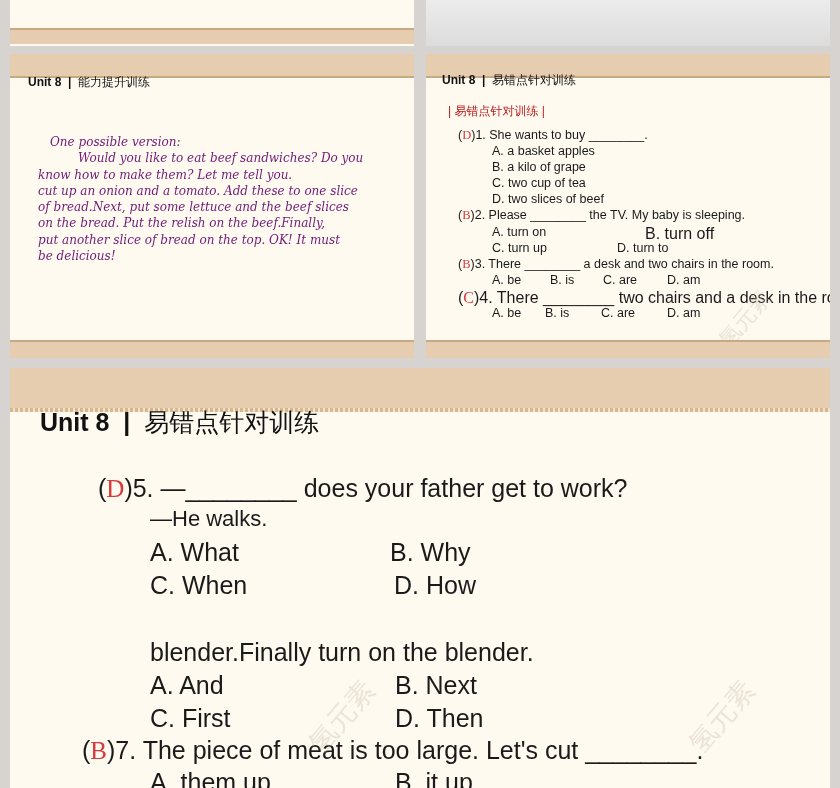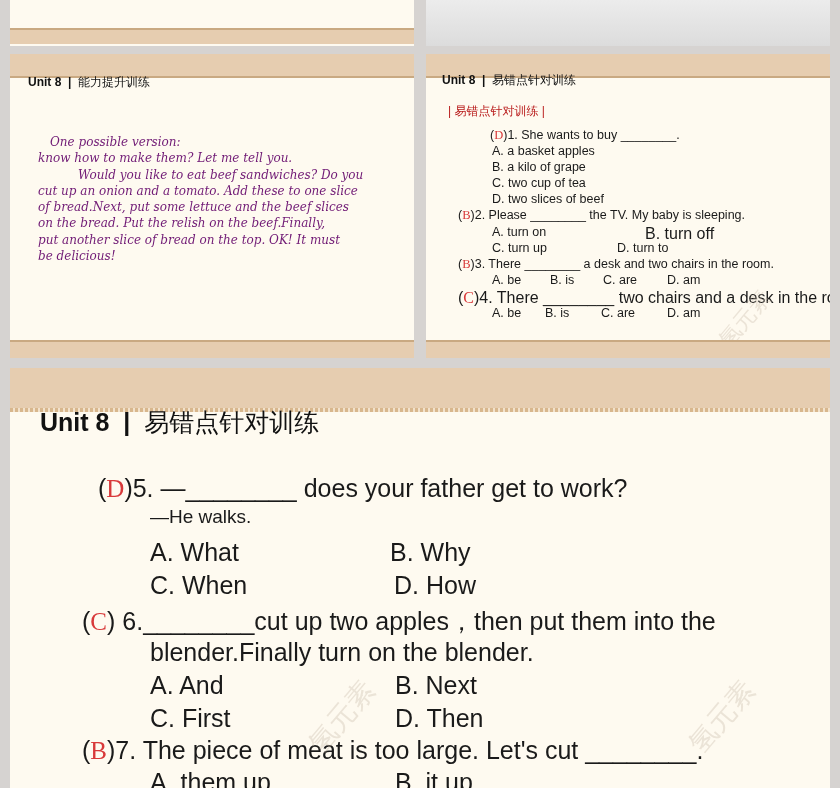--- a/index.html
+++ b/index.html
@@ -27,41 +27,41 @@
 <div class="slide" style="left:426px; top:0; width:404px; height:46px; background:linear-gradient(#ececec,#dcdcdc);"></div>
 
 <div class="slide" style="left:10px; top:54px; width:404px; height:304px;">
   <div class="band" style="top:0; height:22px;"></div>
   <div class="band-line" style="top:22px;"></div>
   <div class="hdr" style="left:18px; top:20px; font-size:12px;">
     <span>Unit 8</span> &nbsp;<span>|</span>&nbsp; <span class="cn">能力提升训练</span>
   </div>
   <div class="red" style="position:absolute; left:28px; top:80px; font-size:12px; font-style:italic; line-height:16.3px; color:#701a75; font-family:'DejaVu Serif', serif;">
     <div style="padding-left:12px;">One possible version:</div>
+    <div style="padding-left:40px;">Would you like to eat beef sandwiches? Do you</div>
     <div>know how to make them? Let me tell you.</div>
-    <div style="padding-left:40px;">Would you like to eat beef sandwiches? Do you</div>
     <div>cut up an onion and a tomato. Add these to one slice</div>
     <div>of bread.Next, put some lettuce and the beef slices</div>
     <div>on the bread. Put the relish on the beef.Finally,</div>
     <div>put another slice of bread on the top. OK! It must</div>
     <div>be delicious!</div>
   </div>
   <div class="band-line" style="top:286px;"></div>
   <div class="band" style="top:288px; height:16px;"></div>
 </div>
 
 <div class="slide" style="left:426px; top:54px; width:404px; height:304px;">
   <div class="band" style="top:0; height:22px;"></div>
   <div class="band-line" style="top:22px;"></div>
   <div class="hdr" style="left:16px; top:18px; font-size:12px;">
     <span>Unit 8</span> &nbsp;<span>|</span>&nbsp; <span class="cn">易错点针对训练</span>
   </div>
   <div class="t" style="left:22px; top:49px; font-size:12px; color:#b91c1c;">| 易错点针对训练 |</div>
 
-  <div class="t" style="left:32px; top:74px; font-size:12.5px;margin-left:32px;">(<span class="ans">D</span>)<span>1. She wants to buy ________.</span></div>
+  <div class="t" style="left:32px; top:74px; font-size:12.5px;">(<span class="ans">D</span>)<span>1. She wants to buy ________.</span></div>
   <div class="t" style="left:66px; top:90px; font-size:12.5px;">A. a basket apples</div>
   <div class="t" style="left:66px; top:106px; font-size:12.5px;">B. a kilo of grape</div>
   <div class="t" style="left:66px; top:122px; font-size:12.5px;">C. two cup of tea</div>
   <div class="t" style="left:66px; top:138px; font-size:12.5px;">D. two slices of beef</div>
 
   <div class="t" style="left:32px; top:154px; font-size:12.5px;">(<span class="ans">B</span>)<span>2. Please ________ the TV. My baby is sleeping.</span></div>
   <div class="t" style="left:66px; top:171px; font-size:12.5px;">A. turn on</div>
   <div class="t" style="left:191px; top:171px; font-size:16px;margin-left:28px;">B. turn off</div>
   <div class="t" style="left:66px; top:187px; font-size:12.5px;">C. turn up</div>
   <div class="t" style="left:191px; top:187px; font-size:12.5px;">D. turn to</div>
@@ -84,27 +84,26 @@
 </div>
 
 <div class="slide" style="left:10px; top:368px; width:820px; height:420px;">
   <div class="band" style="top:0; height:40px;"></div>
   <div class="rope" style="top:40px;"></div>
   <div class="hdr" style="left:30px; top:38px; font-size:25px;">
     <span>Unit 8</span>&nbsp; <span>|</span>&nbsp; <span class="cn">易错点针对训练</span>
   </div>
 
   <div class="t" style="left:88px; top:106px; font-size:25px;">(<span class="ans">D</span>)<span>5. —________ does your father get to work?</span></div>
-  <div class="t" style="left:140px; top:138px; font-size:19px;">—He walks.</div>
+  <div class="t" style="left:140px; top:138px; font-size:22px;">—He walks.</div>
   <div class="t" style="left:140px; top:170px; font-size:25px;">A. What</div>
   <div class="t" style="left:380px; top:170px; font-size:25px;">B. Why</div>
   <div class="t" style="left:140px; top:203px; font-size:25px;">C. When</div>
   <div class="t" style="left:384px; top:203px; font-size:25px;">D. How</div>
 
-  <div class="t" style="left:72px; top:237px; font-size:25px;">(<span class="ans">C</span>)<span> 6.________cut up two apples，then put them into the</span></div>
   <div class="t" style="left:140px; top:270px; font-size:25px;">blender.Finally turn on the blender.</div>
   <div class="t" style="left:140px; top:303px; font-size:25px;">A.  And</div>
   <div class="t" style="left:385px; top:303px; font-size:25px;">B.  Next</div>
   <div class="t" style="left:140px; top:336px; font-size:25px;">C.  First</div>
   <div class="t" style="left:385px; top:336px; font-size:25px;">D.  Then</div>
 
   <div class="t" style="left:72px; top:368px; font-size:25px;">(<span class="ans">B</span>)<span>7. The piece of meat is too large. Let's cut ________.</span></div>
   <div class="t" style="left:140px; top:400px; font-size:25px;">A.  them up</div>
   <div class="t" style="left:385px; top:400px; font-size:25px;">B.  it up</div>
 

